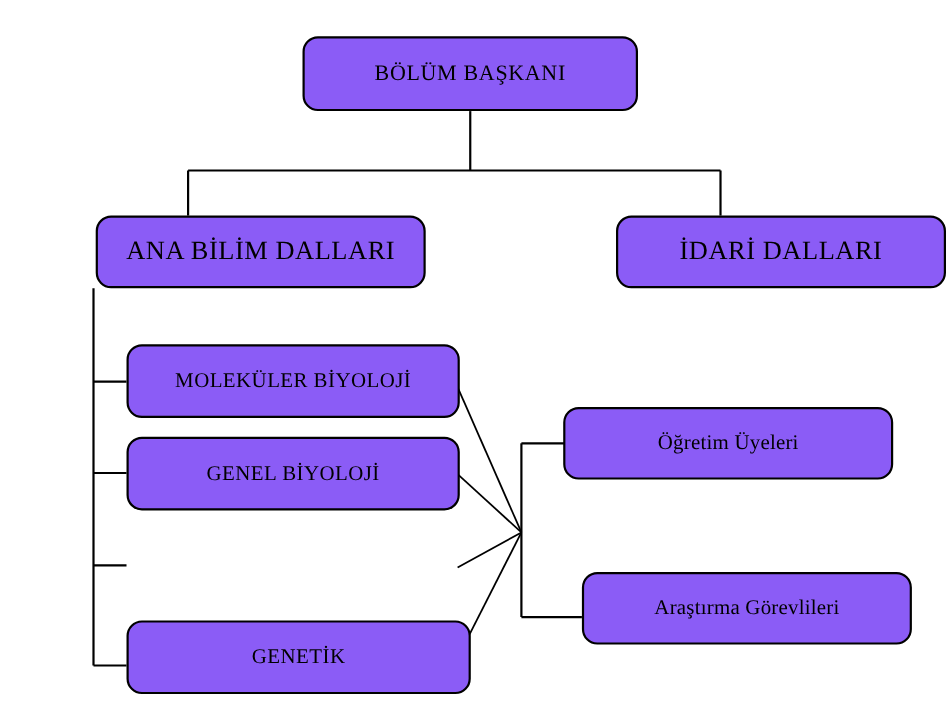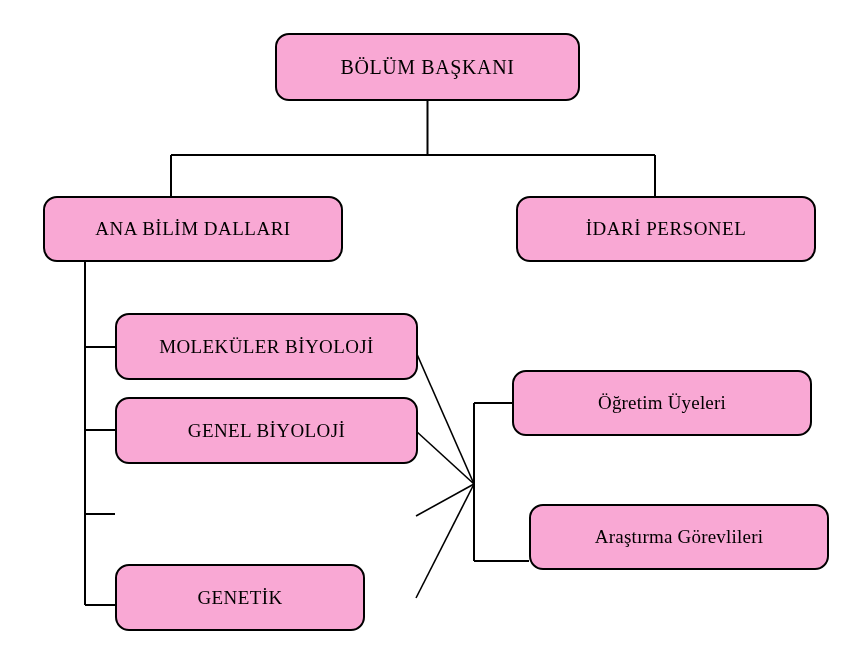--- a/index.html
+++ b/index.html
@@ -23,38 +23,38 @@
   #connector-layer {
     position: absolute;
     left: 0;
     top: 0;
     width: 865px;
     height: 655px;
   }
   .node {
     position: absolute;
     box-sizing: border-box;
-    background: #f9a8d4;
+    background: #8b5cf6;
     border: 2px solid #000000;
     border-radius: 14px;
     display: flex;
     align-items: center;
     justify-content: center;
     text-align: left;
     color: #000000;
     line-height: 1.15;
     z-index: 2;
   }
   .node-label {
     display: block;
     padding: 0 6px;
     white-space: nowrap;
   }
   .lvl-1 { font-size: 20px; letter-spacing: 0.6px; }
-  .lvl-2 { font-size: 19px; letter-spacing: 0.5px; }
+  .lvl-2 { font-size: 24px; letter-spacing: 0.5px; margin-left: 44px; }
   .lvl-3 { font-size: 19px; letter-spacing: 0.4px; }
   .lvl-staff { font-size: 19px; letter-spacing: 0.2px; }
 </style>
 </head>
 <body>
 
 <div id="chart-root">
 
   <svg id="connector-layer" viewBox="0 0 865 655" xmlns="http://www.w3.org/2000/svg">
 
@@ -81,37 +81,37 @@
 
   <div class="node lvl-1" style="left:275px; top:33px; width:305px; height:68px;">
     <span class="node-label">BÖLÜM BAŞKANI</span>
   </div>
 
   <div class="node lvl-2" style="left:43px; top:196px; width:300px; height:66px;">
     <span class="node-label">ANA BİLİM DALLARI</span>
   </div>
 
   <div class="node lvl-2" style="left:516px; top:196px; width:300px; height:66px;">
-    <span class="node-label">İDARİ PERSONEL</span>
+    <span class="node-label">İDARİ DALLARI</span>
   </div>
 
   <div class="node lvl-3" style="left:115px; top:397px; width:303px; height:67px;">
     <span class="node-label">GENEL BİYOLOJİ</span>
   </div>
 
   <div class="node lvl-3" style="left:115px; top:313px; width:303px; height:67px;">
     <span class="node-label">MOLEKÜLER BİYOLOJİ</span>
   </div>
 
 
-  <div class="node lvl-3" style="left:115px; top:564px; width:250px; height:67px;">
+  <div class="node lvl-3" style="left:115px; top:564px; width:313px; height:67px;">
     <span class="node-label">GENETİK</span>
   </div>
 
   <div class="node lvl-staff" style="left:512px; top:370px; width:300px; height:66px;">
     <span class="node-label">Öğretim Üyeleri</span>
   </div>
 
-  <div class="node lvl-staff" style="left:529px; top:504px; width:300px; height:66px;">
+  <div class="node lvl-staff" style="left:529px; top:520px; width:300px; height:66px;">
     <span class="node-label">Araştırma Görevlileri</span>
   </div>
 
 </div>
 
 </body></html>

